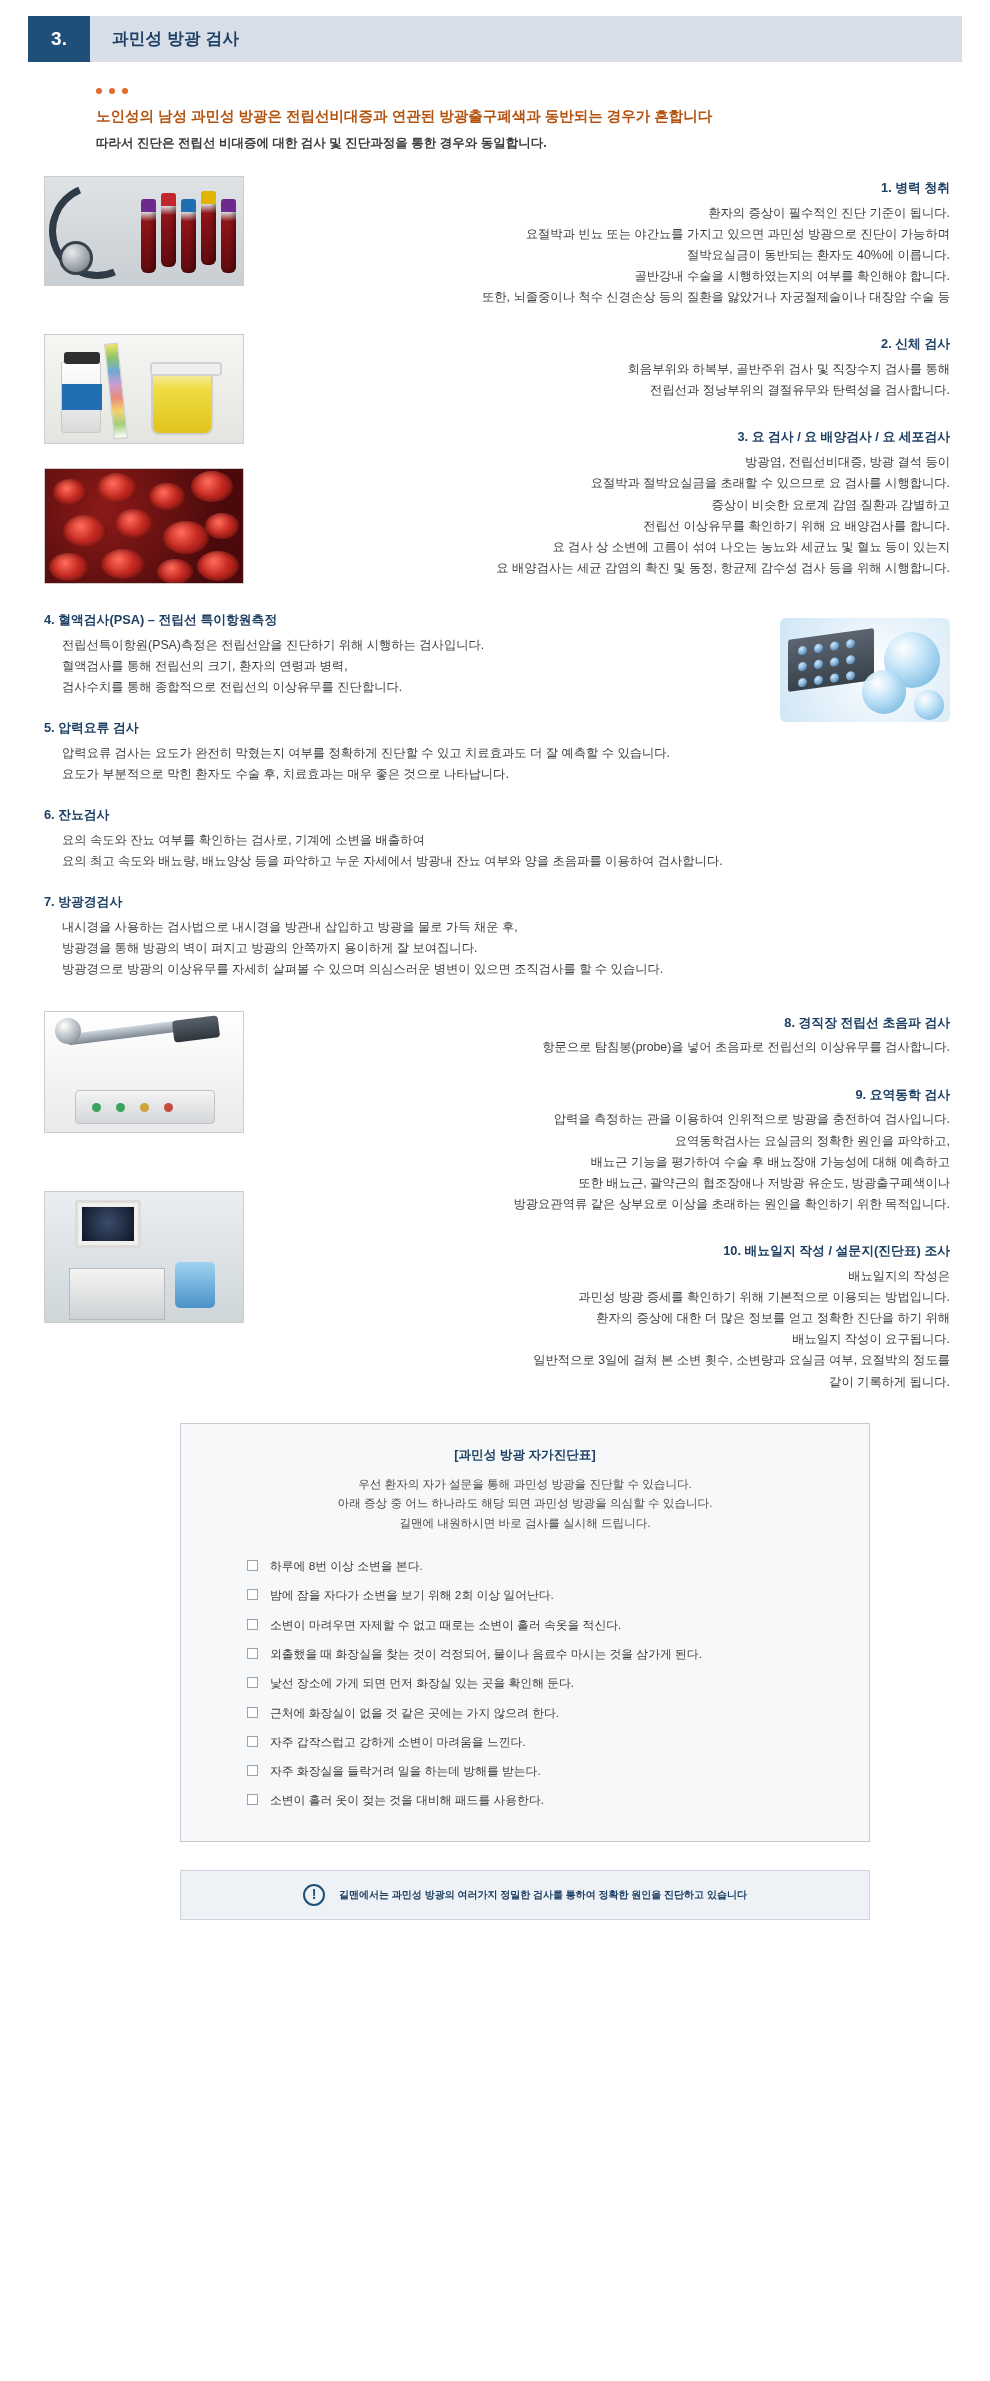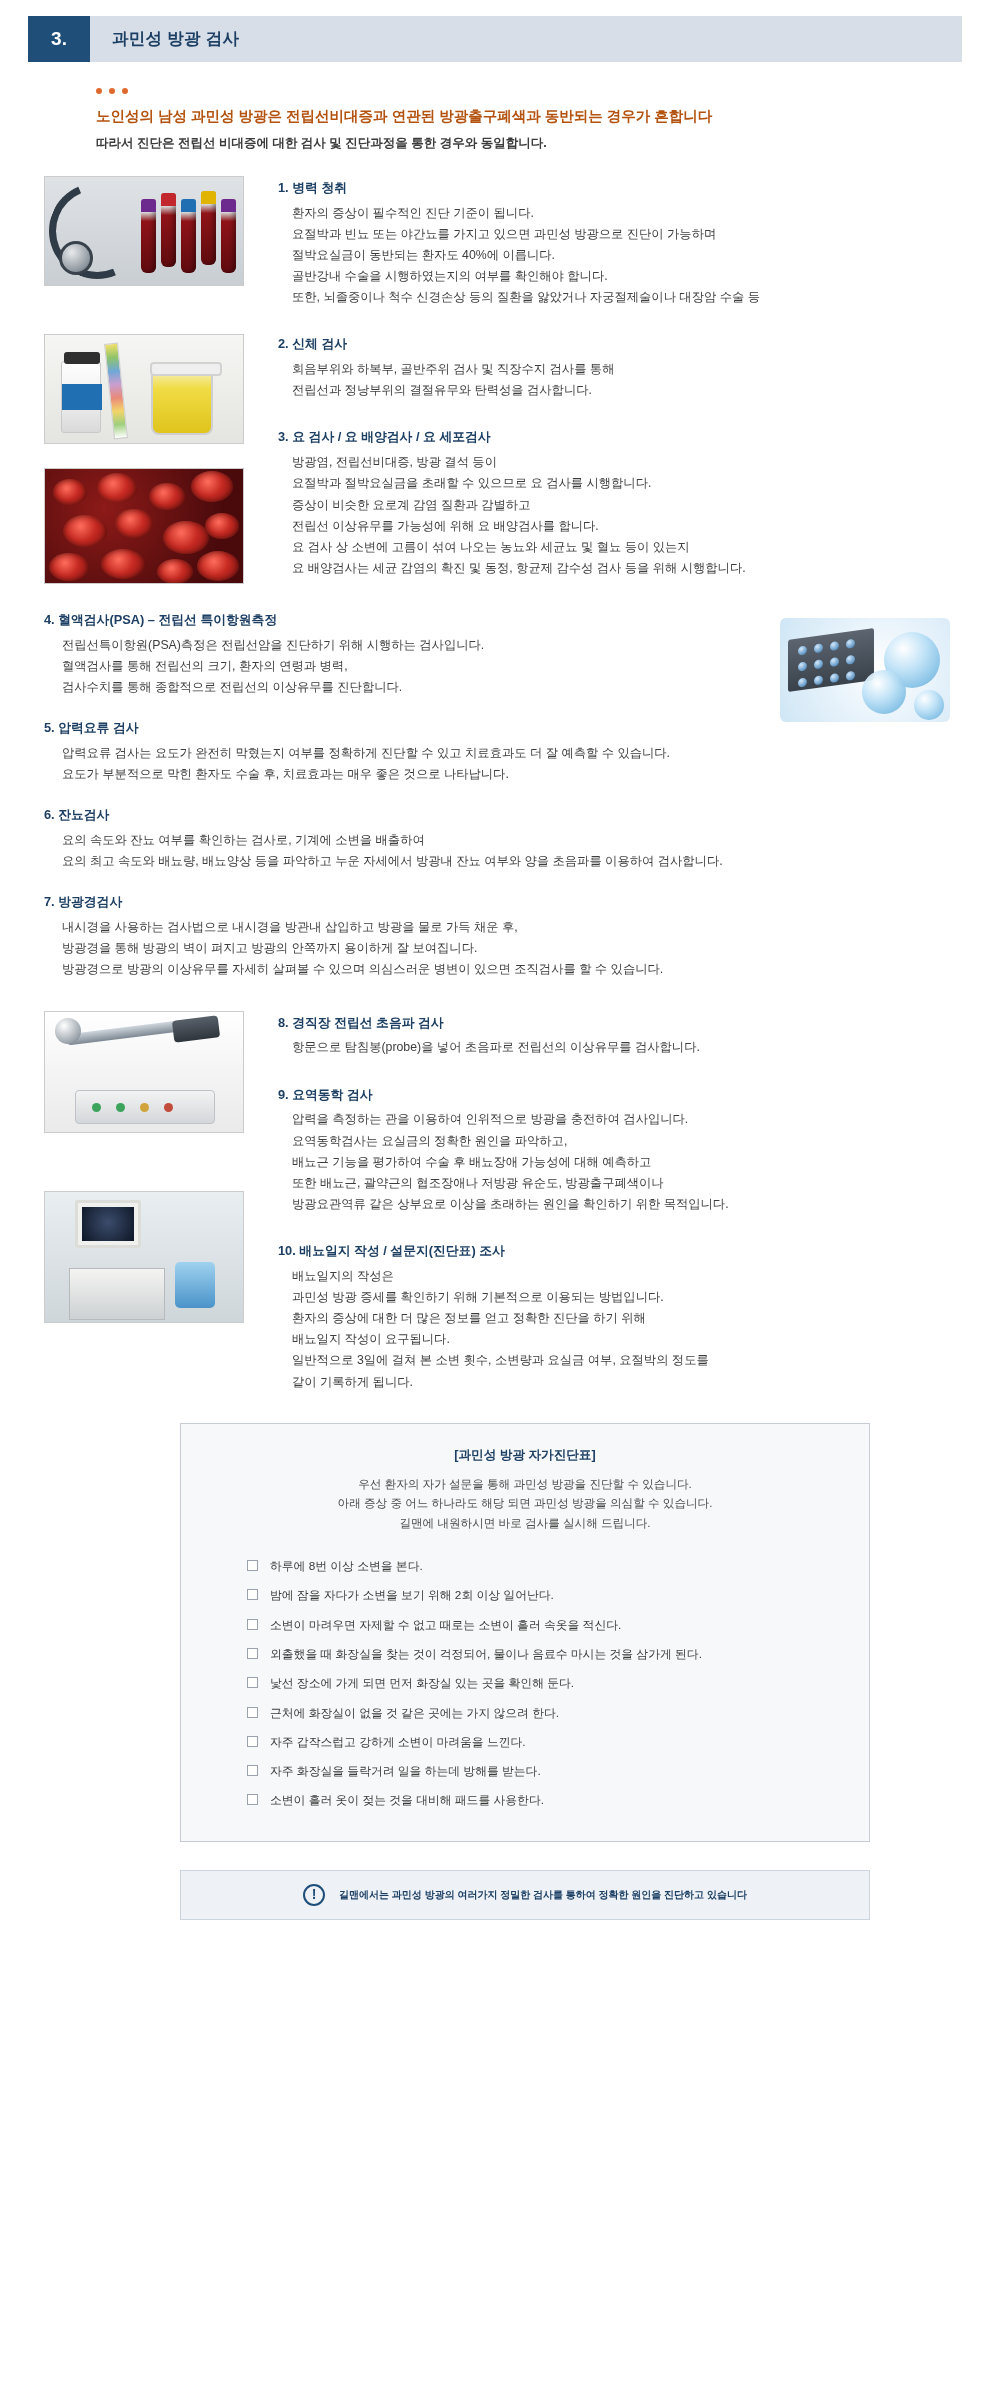--- a/index.html
+++ b/index.html
@@ -81,20 +81,21 @@
     color: #3d3d3d;
     font-size: 12.3px;
     line-height: 1.72;
   }
 
   
   .row {
     display: flex;
     margin: 16px 40px 0 44px;
     align-items: flex-start;
+    text-align: right;
   }
   .imgcol { width: 200px; flex: none; }
   .txtcol { flex: 1; padding-left: 34px; padding-top: 2px; }
 
   .photo {
     width: 200px;
     height: 110px;
     border: 1px solid #ccc;
     overflow: hidden;
     position: relative;
@@ -370,21 +371,21 @@
           <div class="sec-line">전립선과 정낭부위의 결절유무와 탄력성을 검사합니다.</div>
         </div>
       </div>
 
       <div class="item" style="margin-top:26px;">
         <div class="sec-title">3. 요 검사 / 요 배양검사 / 요 세포검사</div>
         <div class="sec-body" style="padding-left:14px;">
           <div class="sec-line">방광염, 전립선비대증, 방광 결석 등이</div>
           <div class="sec-line">요절박과 절박요실금을 초래할 수 있으므로 요 검사를 시행합니다.</div>
           <div class="sec-line">증상이 비슷한 요로계 감염 질환과 감별하고</div>
-          <div class="sec-line">전립선 이상유무를 가능성에 위해 요 배양검사를 합니다.</div>
+          <div class="sec-line">전립선 이상유무를 확인하기 위해 요 배양검사를 합니다.</div>
           <div class="sec-line">요 검사 상 소변에 고름이 섞여 나오는 농뇨와 세균뇨 및 혈뇨 등이 있는지</div>
           <div class="sec-line">요 배양검사는 세균 감염의 확진 및 동정, 항균제 감수성 검사 등을 위해 시행합니다.</div>
         </div>
       </div>
 
     </div>
   </div>
 
   <div class="full" style="margin-top:26px;">
 

